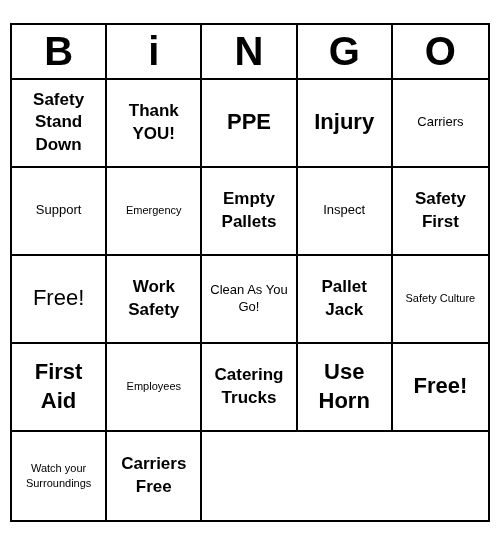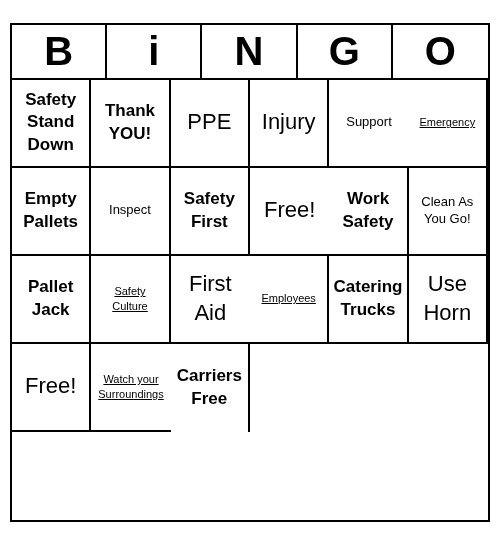--- a/index.html
+++ b/index.html
@@ -31,21 +31,21 @@
       font-size: 40px;
       font-weight: bold;
       padding: 4px 0;
       border-right: 2px solid #000;
     }
     .bingo-header-cell:last-child {
       border-right: none;
     }
     .bingo-grid {
       display: grid;
-      grid-template-columns: repeat(6, 1fr);
+      grid-template-columns: repeat(5, 1fr);
       grid-template-rows: repeat(5, 1fr);
     }
     .bingo-cell {
       border-right: 2px solid #000;
       border-bottom: 2px solid #000;
       min-height: 88px;
       display: flex;
       align-items: center;
       justify-content: center;
       text-align: center;
@@ -54,29 +54,28 @@
       line-height: 1.3;
     }
     .bingo-cell:nth-child(5n) {
       border-right: none;
     }
     .bingo-cell:nth-child(n+21) {
       border-bottom: none;
     }
     .bingo-cell.large {
       font-size: 22px;
-      font-weight: normal;
+      font-weight: bold;
     }
     .bingo-cell.medium {
       font-size: 17px;
       font-weight: bold;
     }
     .bingo-cell.small {
       font-size: 11px;
-      text-decoration: underline;
     }
     .free-cell {
       font-size: 22px;
       font-weight: normal;
     }
   </style>
 </head>
 <body>
 
 <div class="bingo-container">
@@ -85,20 +84,21 @@
       <div class="bingo-header-cell">i</div>
       <div class="bingo-header-cell">N</div>
       <div class="bingo-header-cell">G</div>
       <div class="bingo-header-cell">O</div>
     </div>
   <div class="bingo-grid">
   <div class="bingo-cell medium">Safety Stand Down</div>
       <div class="bingo-cell medium">Thank YOU!</div>
       <div class="bingo-cell large">PPE</div>
       <div class="bingo-cell large">Injury</div>
+      <div class="bingo-cell">Carriers</div>
       <div class="bingo-cell">Support</div>
       <div class="bingo-cell small">Emergency</div>
       <div class="bingo-cell medium">Empty Pallets</div>
       <div class="bingo-cell">Inspect</div>
       <div class="bingo-cell medium">Safety First</div>
       <div class="bingo-cell free-cell">Free!</div>
       <div class="bingo-cell medium">Work Safety</div>
       <div class="bingo-cell">Clean As You Go!</div>
       <div class="bingo-cell medium">Pallet Jack</div>
       <div class="bingo-cell small">Safety Culture</div>

